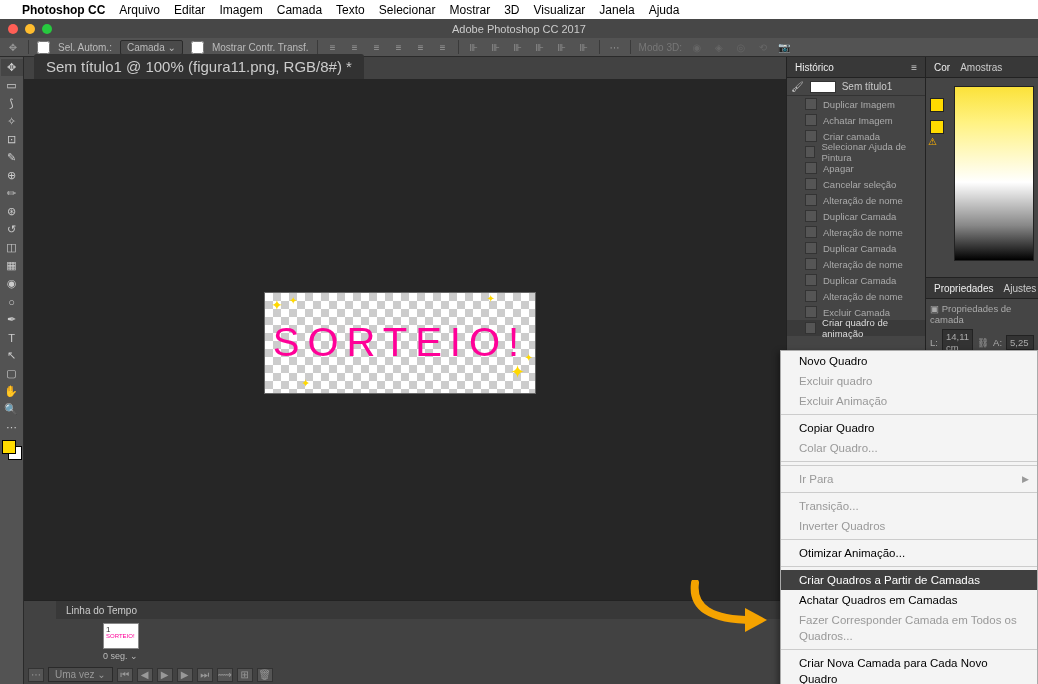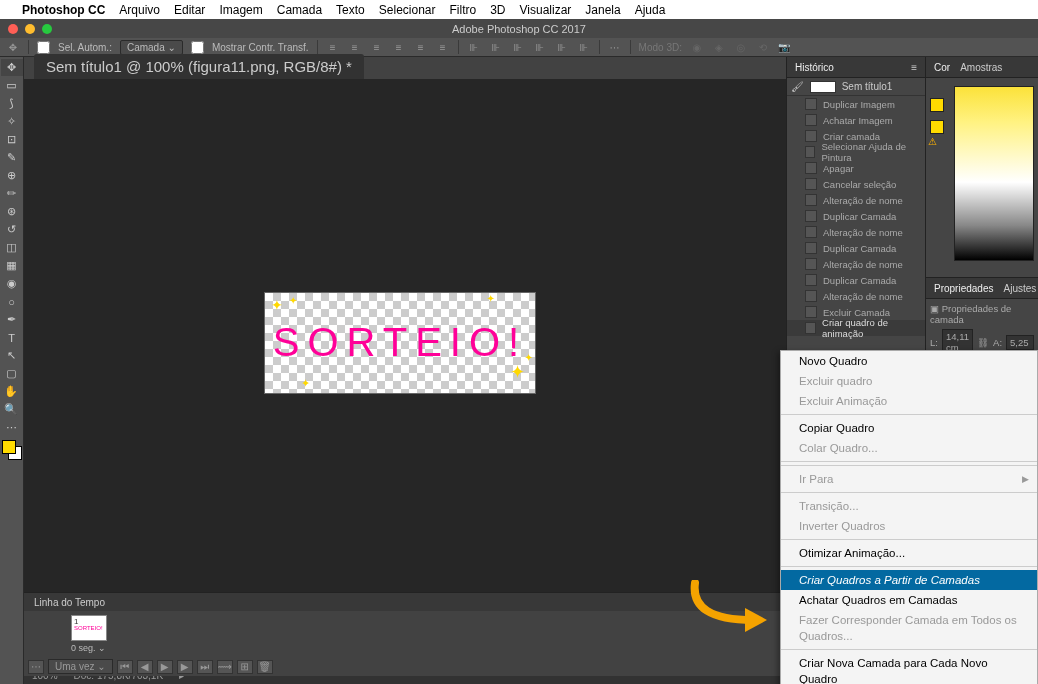--- a/index.html
+++ b/index.html
@@ -71,21 +71,21 @@
     .color-gradient { margin-top: 4px; width: 80px; height: 175px; background: linear-gradient(to bottom, #fbe23a 0%, #fff280 20%, #fff 55%, #888 80%, #000 100%); border: 1px solid #222; margin-left: auto; }
     .swatches-mini { position: absolute; left: 4px; top: 20px; }
     .swatches-mini .sw { width: 14px; height: 14px; margin-bottom: 8px; border: 1px solid #222; }
     .warn-ico { position: absolute; left: 2px; top: 58px; font-size: 10px; color: #ffb300; }
 
     .props { padding: 4px; font-size: 9.5px; color: #aaa; }
     .props .row { display: flex; gap: 4px; margin-top: 4px; align-items: center; }
     .props .field { background: #333; border: 1px solid #222; padding: 1px 3px; flex: 1; }
 
     
-    .timeline { position: absolute; left: 0; right: 0; bottom: 8px; height: 84px; background: #424242; border-top: 1px solid #222; }
+    .timeline { position: absolute; left: 0; right: 0; bottom: 0; height: 84px; background: #424242; border-top: 1px solid #222; padding-left: 32px; }
     .tl-head { height: 18px; background: #383838; display: flex; align-items: center; padding: 0 10px; font-size: 10px; }
     .tl-body { padding: 4px 6px; display: flex; gap: 6px; align-items: flex-start; margin-left: 41px; }
     .frame { width: 36px; }
     .frame-thumb { width: 36px; height: 26px; background: #fff; border: 1px solid #888; position: relative; }
     .frame-thumb::before { content: '1'; position: absolute; top: 1px; left: 2px; font-size: 8px; color: #333; }
     .frame-label { font-size: 9px; color: #bbb; margin-top: 2px; }
     .tl-ctrl { position: absolute; bottom: 2px; left: 4px; display: flex; gap: 4px; align-items: center; font-size: 10px; color: #999; }
     .tl-ctrl .b { width: 16px; height: 14px; background: #555; border: 1px solid #333; display: flex; align-items: center; justify-content: center; cursor: pointer; }
 
     
@@ -95,40 +95,40 @@
       width: 258px;
       background: #f4f4f4;
       border: 1px solid #aaa;
       box-shadow: -2px 2px 6px rgba(0,0,0,.4);
       font-size: 11.5px;
       color: #000;
       z-index: 20;
     }
     .ctxmenu .mi { padding: 2px 18px; line-height: 16px; cursor: default; position: relative; }
     .ctxmenu .mi.disabled { color: #999; }
-    .ctxmenu .mi.sel { background: #0369a1; color: #fff; font-style: italic; }
+    .ctxmenu .mi.sel { background: #404040; color: #fff; }
     .ctxmenu .divider { height: 1px; background: #ccc; margin: 3px 0; }
     .ctxmenu .mi.sub::after { content: '▶'; position: absolute; right: 8px; font-size: 9px; }
 
     .arrow { position: absolute; left: 685px; top: 580px; z-index: 19; }
     .arrow svg { width: 90px; height: 60px; }
   </style>
 </head>
 <body>
 
 <div class="menubar">
   <span class="apple-logo"></span>
   <span class="app">Photoshop CC</span>
   <span>Arquivo</span>
   <span>Editar</span>
   <span>Imagem</span>
   <span>Camada</span>
   <span>Texto</span>
   <span>Selecionar</span>
-  <span>Filtro</span>
+  <span>Mostrar</span>
   <span>3D</span>
   <span>Visualizar</span>
   <span>Janela</span>
   <span>Ajuda</span>
 </div>
 
 <div class="titlebar">
   <div class="traffic">
     <span class="dot r"></span>
     <span class="dot y"></span>

